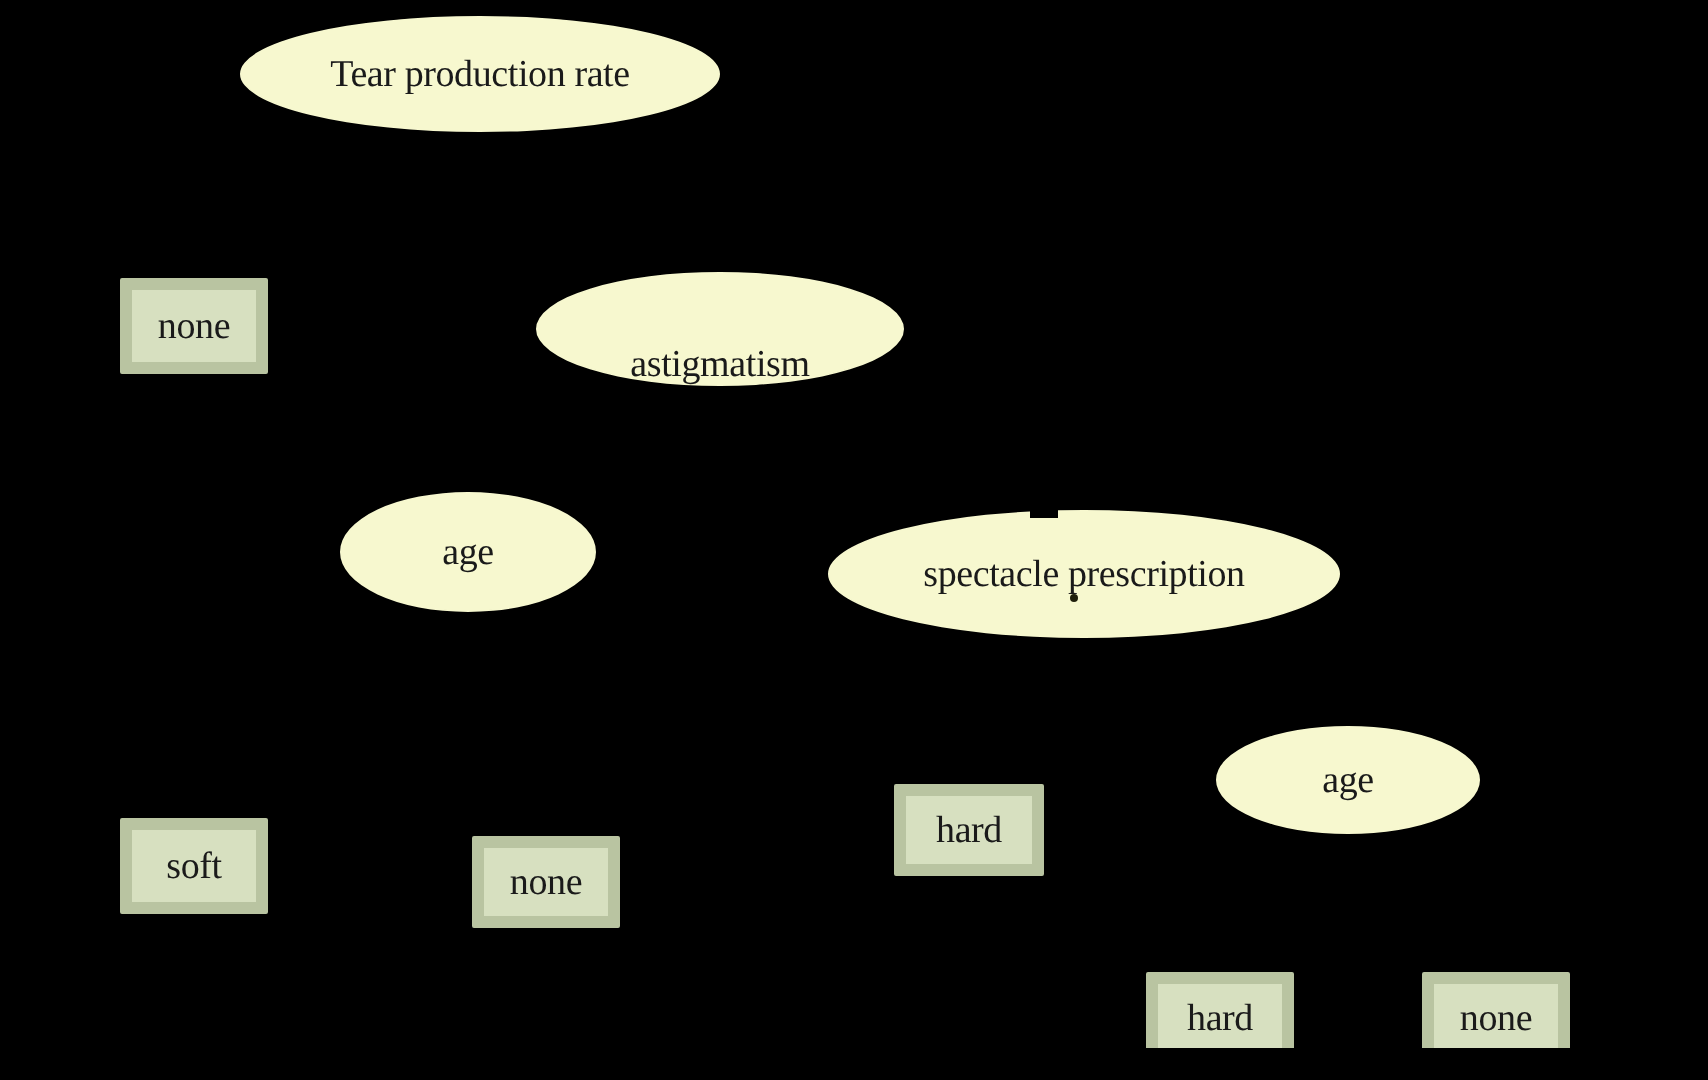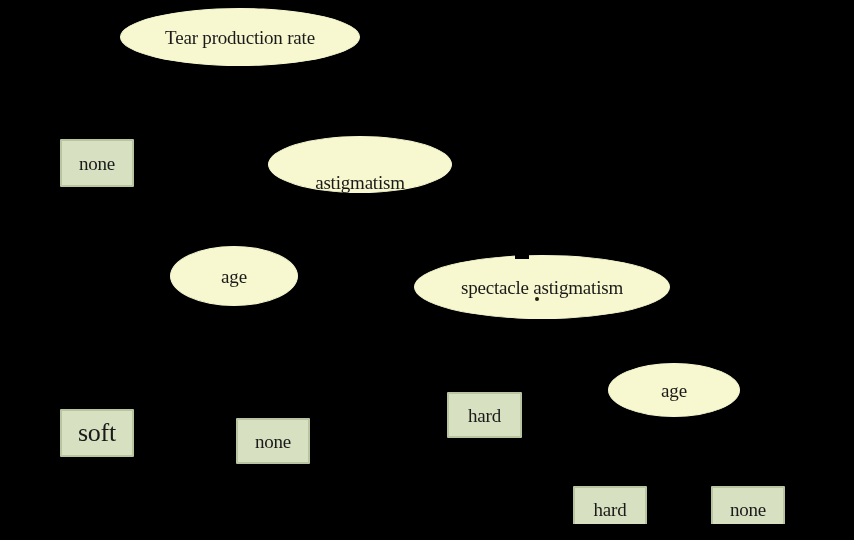--- a/index.html
+++ b/index.html
@@ -26,21 +26,21 @@
     white-space: nowrap;
     line-height: 1;
   }
   .node.ellipse {
     background: #f7f8cf;
     border-radius: 50%;
     border: 1px solid #f2f3c2;
   }
   .node.rect {
     background: #d7e0c0;
-    border: 2px solid #ef4444;
+    border: 6px solid #ef4444;
     border-radius: 1px;
   }
   .node-label {
     display: block;
     letter-spacing: -0.2px;
   }
   .speck {
     position: absolute;
     background: #20200c;
     border-radius: 50%;
@@ -60,29 +60,29 @@
     <div class="node rect" style="left: 60px; top: 139px; width: 74px; height: 48px; font-size: 19px; background: rgb(215, 224, 192); border-color: rgb(185, 196, 161); color: rgb(26, 26, 26);">
       <span class="node-label">none</span>
     </div>
     <div class="node ellipse" style="left: 268px; top: 136px; width: 184px; height: 57px; font-size: 19px; background: rgb(247, 248, 207); border-color: rgb(247, 248, 207); color: rgb(26, 26, 26); align-items: flex-end;">
       <span class="node-label">astigmatism</span>
     </div>
     <div class="node ellipse" style="left: 170px; top: 246px; width: 128px; height: 60px; font-size: 19px; background: rgb(247, 248, 207); border-color: rgb(247, 248, 207); color: rgb(26, 26, 26);">
       <span class="node-label">age</span>
     </div>
     <div class="node ellipse" style="left: 414px; top: 255px; width: 256px; height: 64px; font-size: 19px; background: rgb(247, 248, 207); border-color: rgb(247, 248, 207); color: rgb(26, 26, 26);">
-      <span class="node-label">spectacle astigmatism</span>
+      <span class="node-label">spectacle prescription</span>
     </div>
     <div class="node rect" style="left: 447px; top: 392px; width: 75px; height: 46px; font-size: 19px; background: rgb(215, 224, 192); border-color: rgb(185, 196, 161); color: rgb(26, 26, 26);">
       <span class="node-label">hard</span>
     </div>
     <div class="node ellipse" style="left: 608px; top: 363px; width: 132px; height: 54px; font-size: 19px; background: rgb(247, 248, 207); border-color: rgb(247, 248, 207); color: rgb(26, 26, 26);">
       <span class="node-label">age</span>
     </div>
-    <div class="node rect" style="left: 60px; top: 409px; width: 74px; height: 48px; font-size: 26px; background: rgb(215, 224, 192); border-color: rgb(185, 196, 161); color: rgb(26, 26, 26);">
+    <div class="node rect" style="left: 60px; top: 409px; width: 74px; height: 48px; font-size: 19px; background: rgb(215, 224, 192); border-color: rgb(185, 196, 161); color: rgb(26, 26, 26);">
       <span class="node-label">soft</span>
     </div>
     <div class="node rect" style="left: 236px; top: 418px; width: 74px; height: 46px; font-size: 19px; background: rgb(215, 224, 192); border-color: rgb(185, 196, 161); color: rgb(26, 26, 26);">
       <span class="node-label">none</span>
     </div>
     <div class="node rect" style="left: 573px; top: 486px; width: 74px; height: 46px; font-size: 19px; background: rgb(215, 224, 192); border-color: rgb(185, 196, 161); color: rgb(26, 26, 26);">
       <span class="node-label">hard</span>
     </div>
     <div class="node rect" style="left: 711px; top: 486px; width: 74px; height: 46px; font-size: 19px; background: rgb(215, 224, 192); border-color: rgb(185, 196, 161); color: rgb(26, 26, 26);">
       <span class="node-label">none</span>

